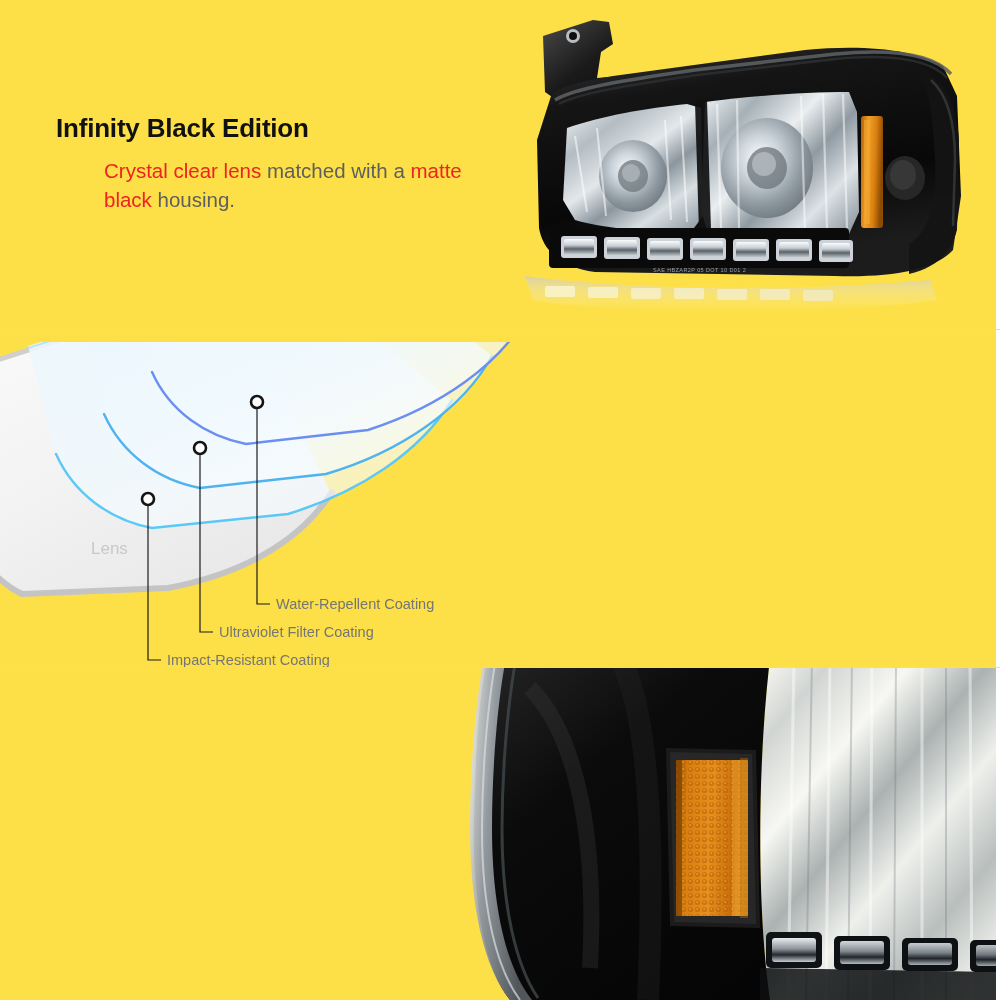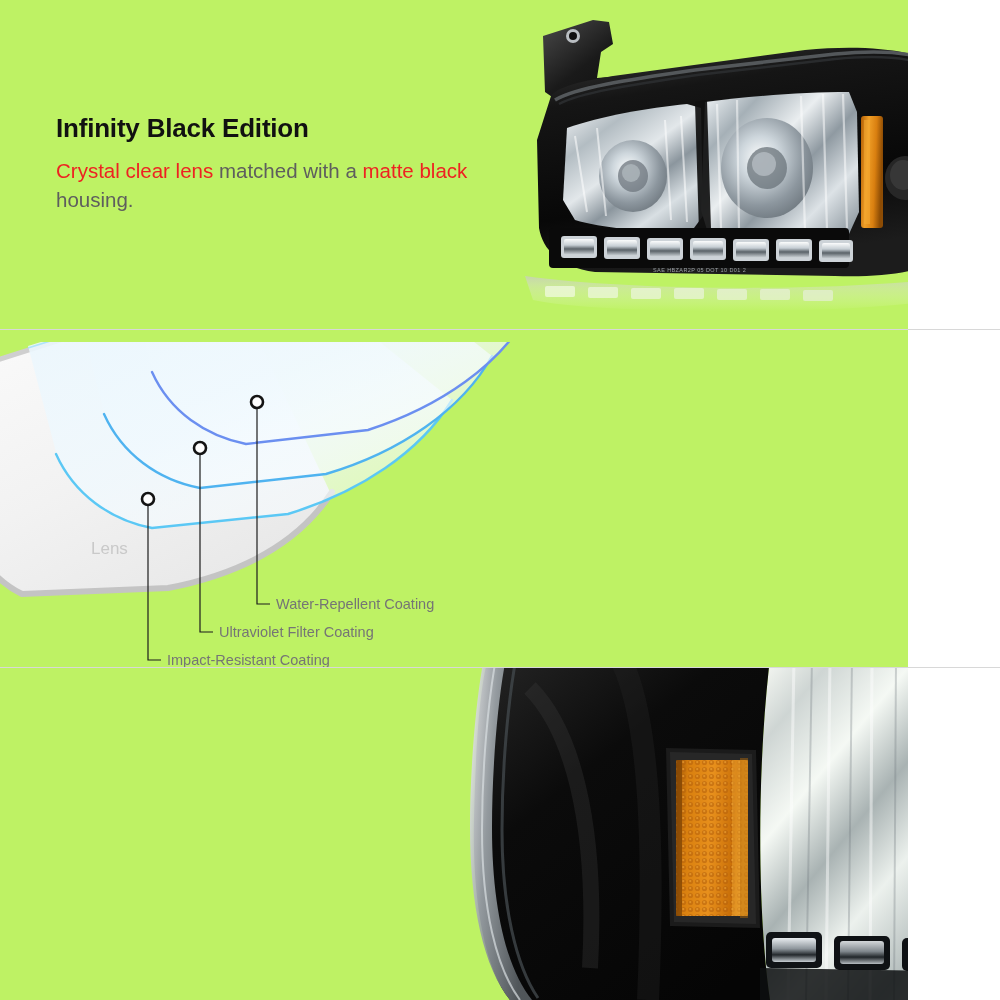--- a/index.html
+++ b/index.html
@@ -7,38 +7,38 @@
   html,body{ width:1000px; height:1000px; }
   body{
     font-family:"Liberation Sans", sans-serif;
     background:#ffffff;
     color:#000;
     -webkit-font-smoothing:antialiased;
   }
   .sheet{ position:relative; width:1000px; height:1000px; overflow:hidden; background:#fff; }
 
   
-  .panel{ position:absolute; left:0; width:908px; overflow:hidden; background:#bef264; }
+  .panel{ position:absolute; left:0; width:996px; overflow:hidden; background:#fde047; }
   #panel-1{ top:0;   height:329px; }
   #panel-2{ top:330px; height:337px; }
   #panel-3{ top:668px; height:332px; }
 
   .divider{ position:absolute; left:0; width:1000px; height:1px; background:#d8d8d8; z-index:40; }
   #divider-1{ top:329px; }
   #divider-2{ top:667px; }
 
   
   .textblock{ position:absolute; z-index:25; }
   .heading{
     font-size:26px; font-weight:bold; color:#111;
     letter-spacing:-0.2px; line-height:1.18; white-space:nowrap;
   }
   .body{
     font-size:20.5px; color:#5e5e5e; line-height:1.42;
-    margin-top:12px; font-weight:400;
+    margin-top:12px; font-weight:400;margin-left:48px;
   }
   .body .hl{ color:#ee2222; }
 
   #text-1{ left:56px; top:113px; width:420px; }
 
   
   #photo-1{ position:absolute; left:505px; top:0; width:495px; height:329px; z-index:10; }
 
   
   #diagram{ position:absolute; left:0; top:12px; width:520px; height:337px; z-index:10; }

